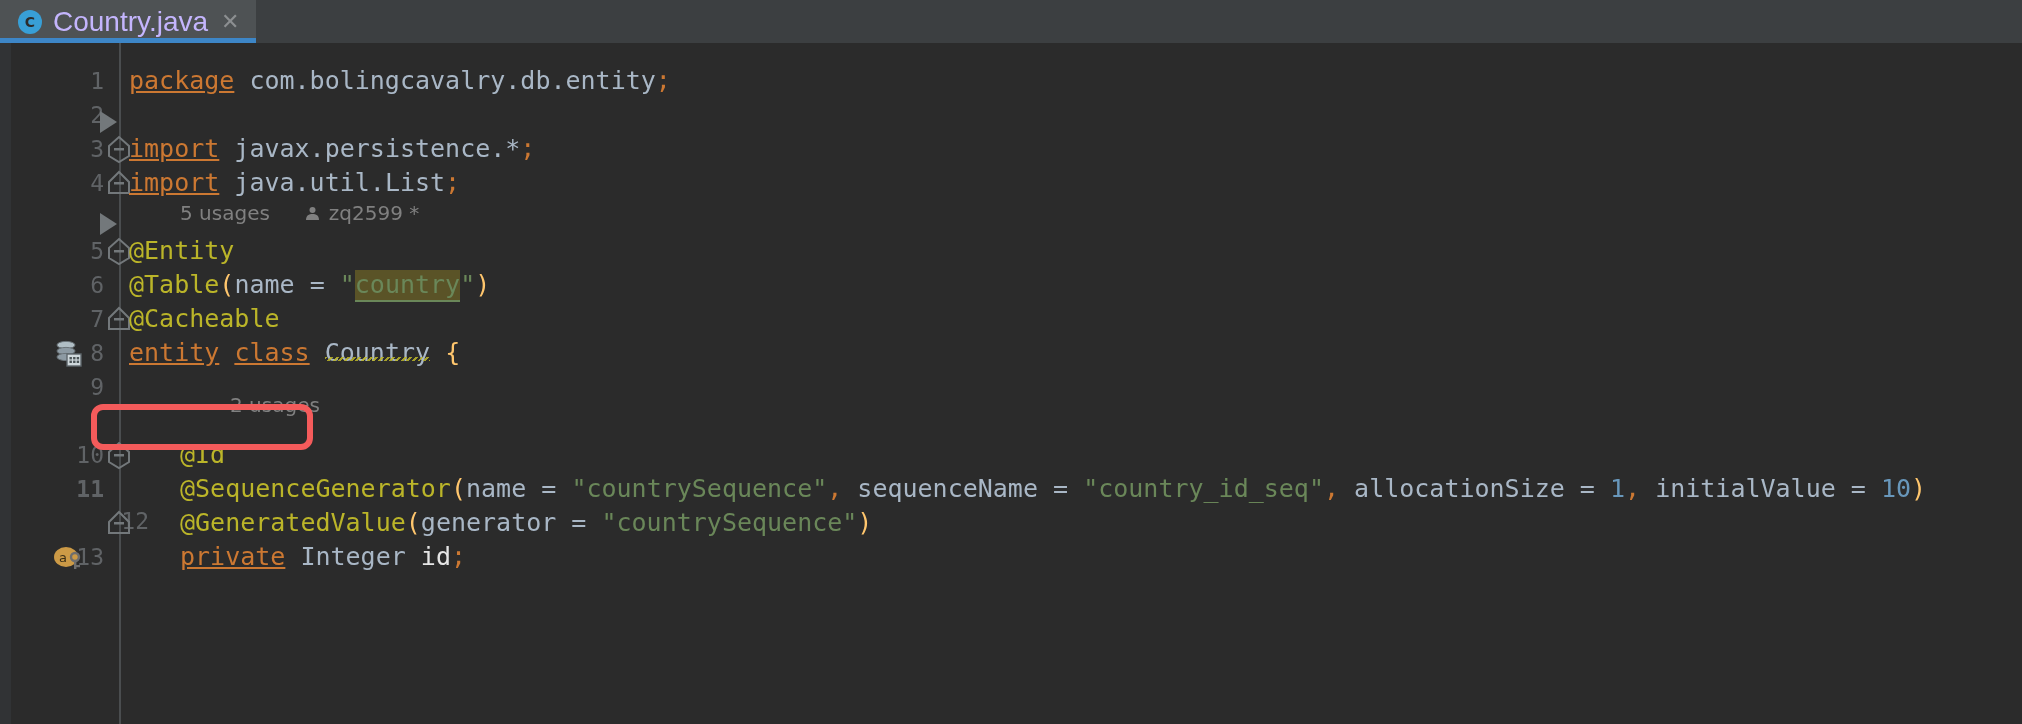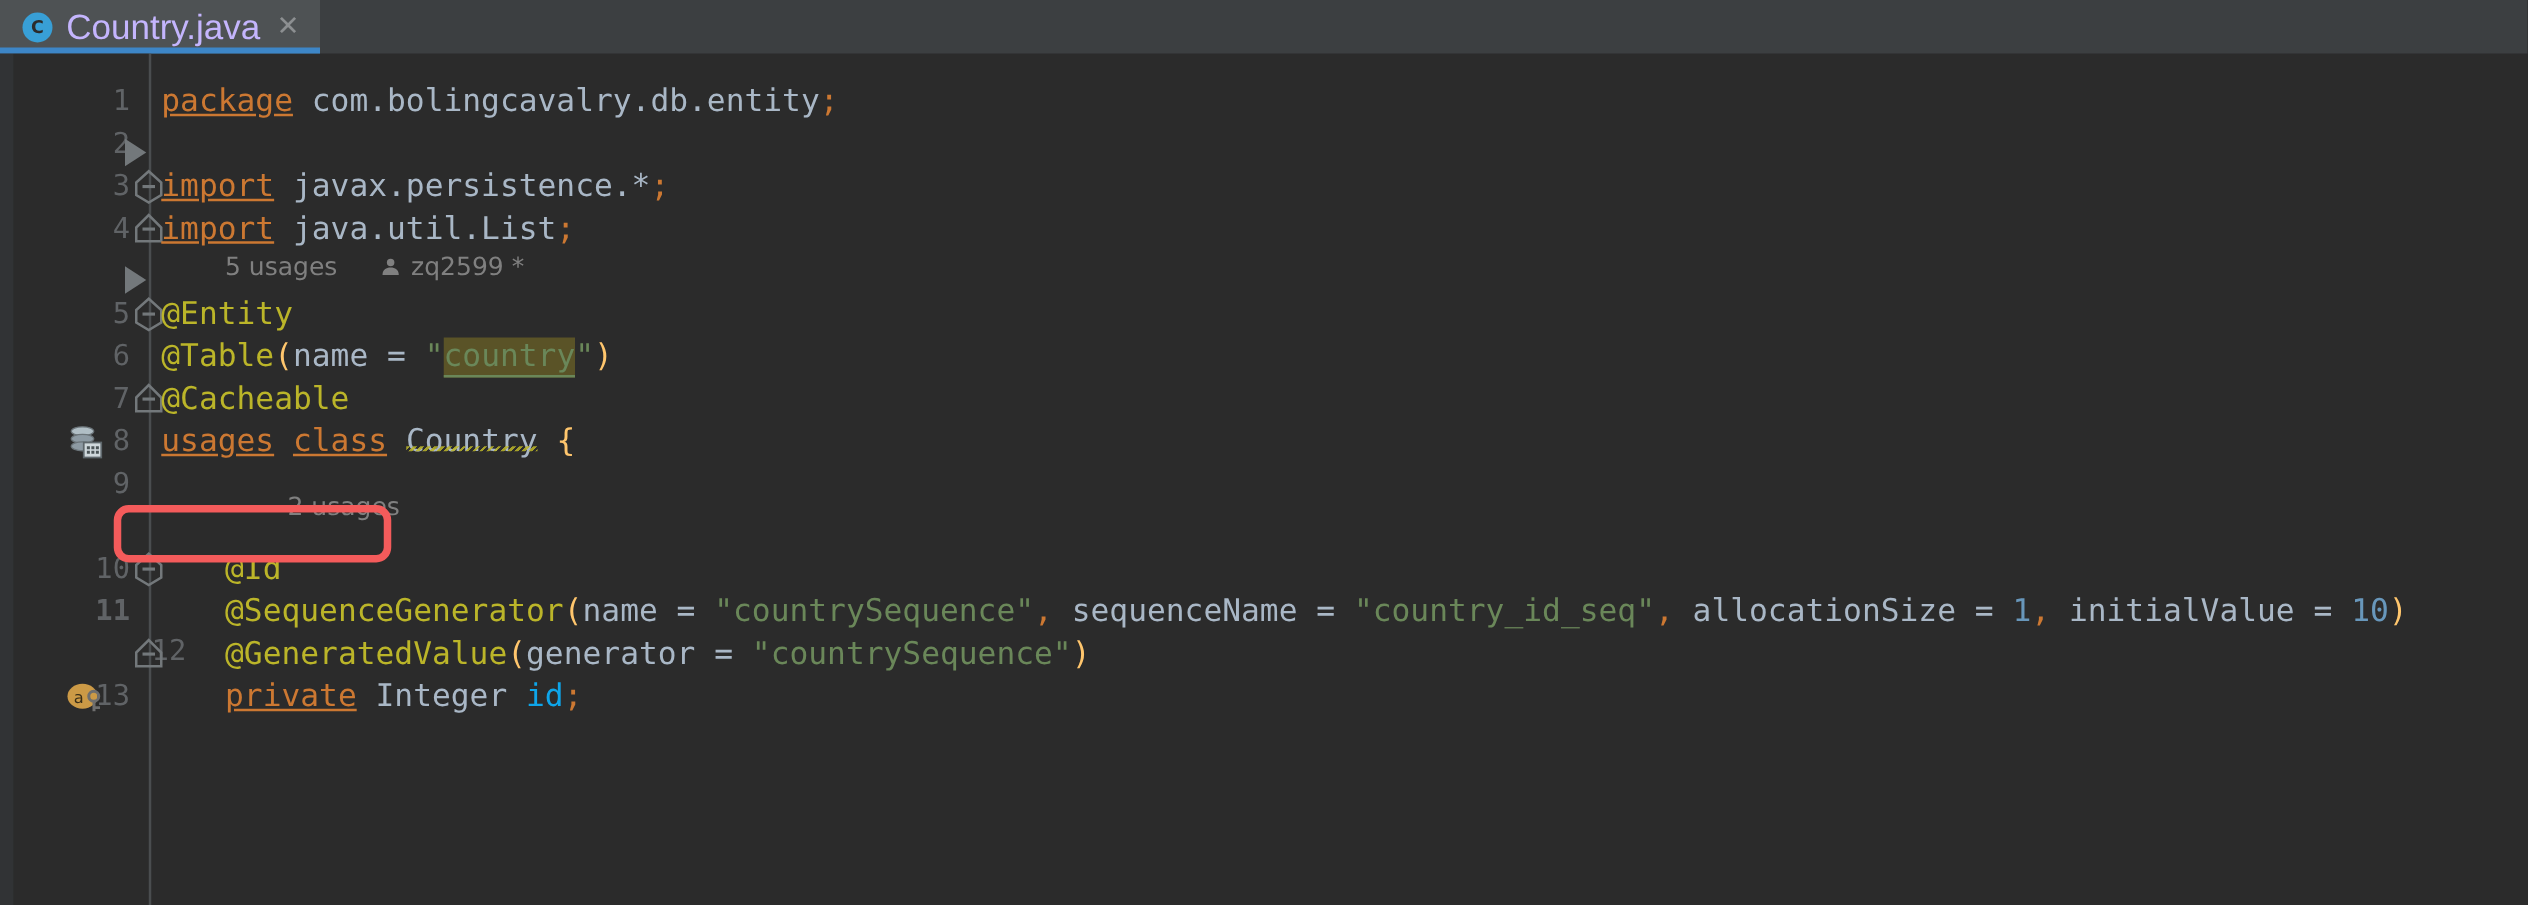--- a/index.html
+++ b/index.html
@@ -120,21 +120,21 @@
     display: flex; align-items: center; gap: 8px;
   }
   .hint .sep { display: inline-block; width: 18px; }
 
   
   .kw   { color: #cc7832; text-decoration: underline; }          
   .ann  { color: #bbb529; }          
   .str  { color: #6a8759; }          
   .num  { color: #6897bb; }          
   .id   { color: #a9b7c6; }          
-  .fld  { color: #0ea5e9; }          
+  .fld  { color: #e5e5e5; }          
   .parn { color: #ffc66d; }          
   .semi { color: #cc7832; }
   .cls  { color: #a9b7c6; }
 
   
   .wavy {
     position: relative;
   }
   .wavy::after {
     content: "";
@@ -303,21 +303,21 @@
 
   <div class="row" style="top:220px">
     <div class="code"><span class="ann">@Table</span><span class="parn">(</span><span class="id">name</span><span class="id"> = </span><span class="str">"</span><span class="hl-ident">country</span><span class="str">"</span><span class="parn">)</span></div>
   </div>
 
   <div class="row" style="top:254px">
     <div class="code"><span class="ann">@Cacheable</span></div>
   </div>
 
   <div class="row" style="top:288px">
-    <div class="code"><span class="kw">usages</span><span> </span><span class="kw">class</span><span> </span><span class="cls wavy">Country</span><span> </span><span class="parn">{</span></div>
+    <div class="code"><span class="kw">entity</span><span> </span><span class="kw">class</span><span> </span><span class="cls wavy">Country</span><span> </span><span class="parn">{</span></div>
   </div>
 
   <div class="row" style="top:390px">
     <div class="code" style="left:180px"><span class="ann">@Id</span></div>
   </div>
 
   <div class="row" style="top:424px">
     <div class="code" style="left:180px"><span class="ann">@SequenceGenerator</span><span class="parn">(</span><span class="id">name</span><span class="id"> = </span><span class="str">"countrySequence"</span><span class="semi">, </span><span class="id">sequenceName</span><span class="id"> = </span><span class="str">"country_id_seq"</span><span class="semi">, </span><span class="id">allocationSize</span><span class="id"> = </span><span class="num">1</span><span class="semi">, </span><span class="id">initialValue</span><span class="id"> = </span><span class="num">10</span><span class="parn">)</span></div>
   </div>
 

